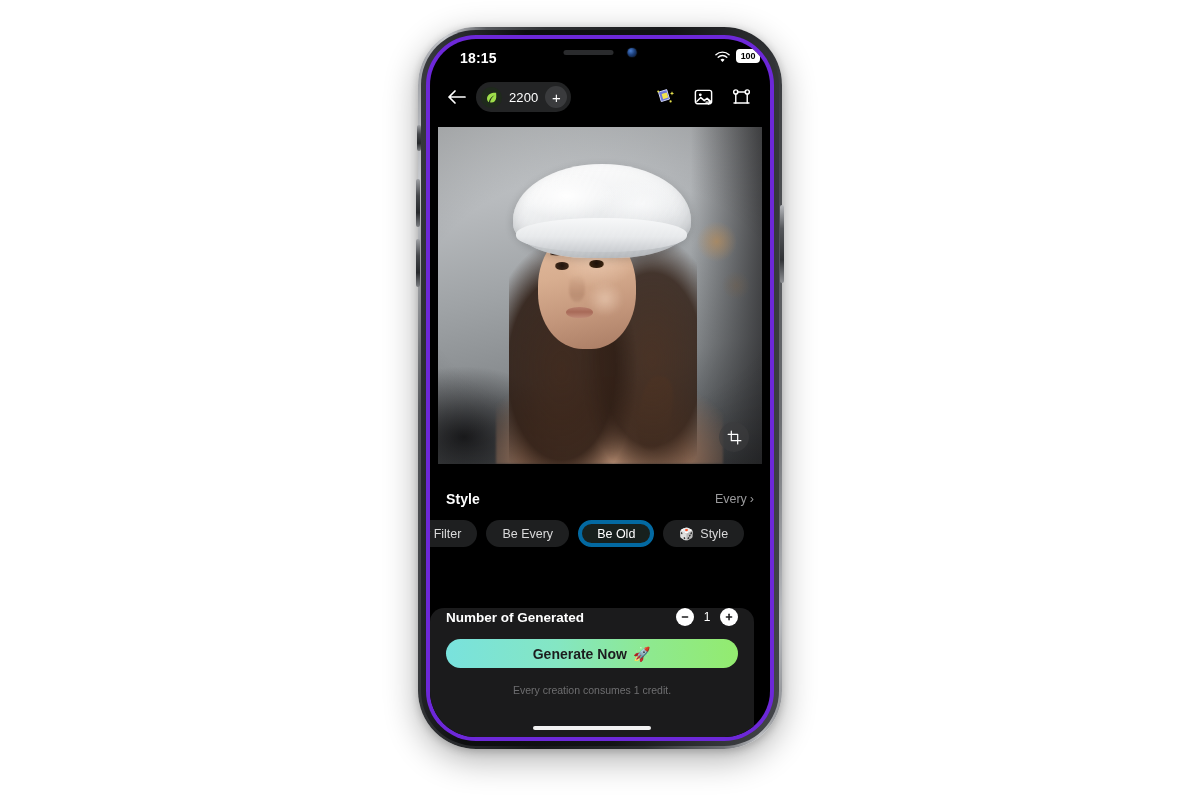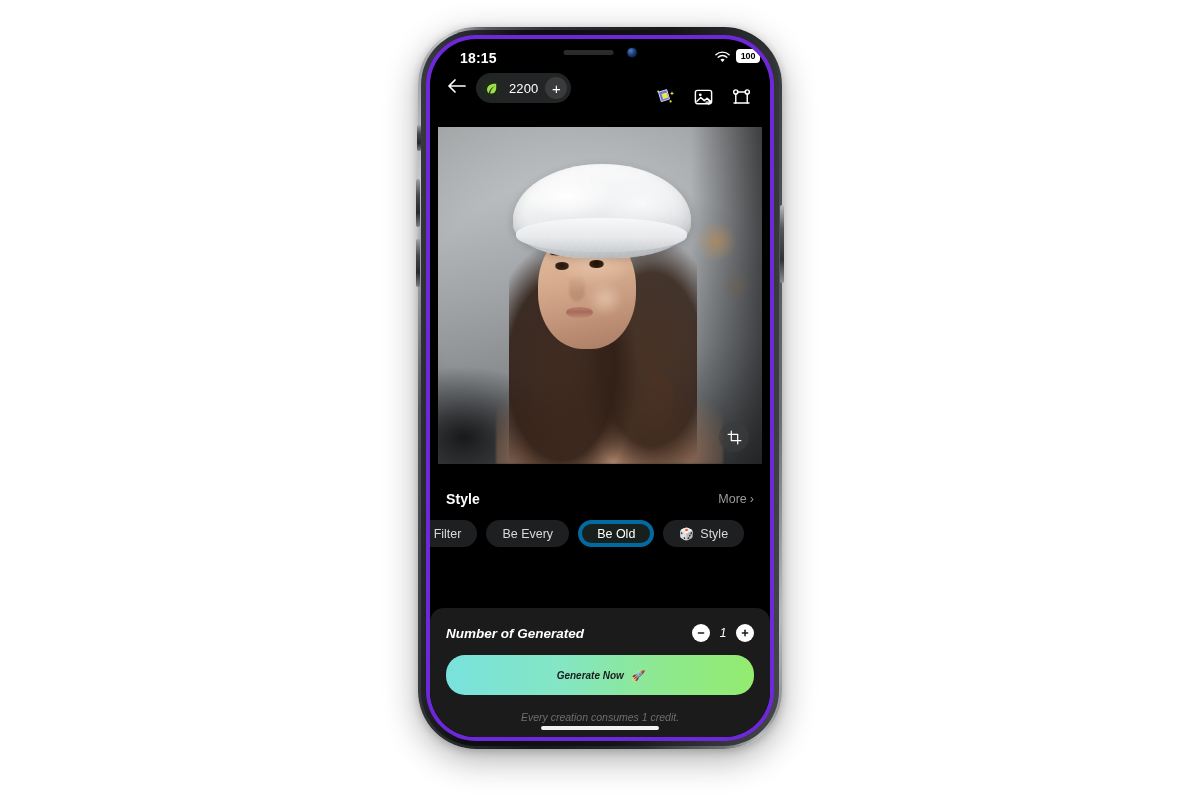--- a/index.html
+++ b/index.html
@@ -83,21 +83,21 @@
     border-radius:4px;
     padding:1px 4px 1px 4px;
     min-width:24px; height:14px;
     letter-spacing:-.2px;
   }
 
   
   .topbar{
     position:relative;
     height:48px;
-    display:flex; 
+    display:flex; align-items:center;
     padding:0 18px 0 14px;
   }
   .back-arrow{
     width:26px; height:26px;
     display:flex; align-items:center; justify-content:center;
     cursor:pointer;
   }
   .credit-pill{
     margin-left:6px;
     display:flex; align-items:center; gap:7px;
@@ -254,48 +254,47 @@
   .chip.cut{ margin-left:-36px; }
   .chip.selected{
     background:#17201d;
     border:4px solid #0369a1;
     color:#ffffff;
   }
   .chip .cube{ font-size:12px; line-height:1; }
 
   
   .bottom-panel{
-    position:absolute; left:0; right:0; bottom:0;
+    position:absolute; left:0; right:16px; bottom:0;
     background:#1b1b1c;
     border-radius:14px 14px 0 0;
-    padding:16px 16px 0 16px;
+    padding:0 16px 0 16px;
     height:129px;
-    font-style:italic;
   }
   .numgen-row{
     display:flex; align-items:center; justify-content:space-between;
   }
   .numgen-label{ color:#fff; font-size:13.5px; font-weight:600; }
   .stepper{ display:flex; align-items:center; gap:7px; }
   .step-btn{
     width:18px; height:18px; border-radius:50%;
     background:#ffffff;
     display:flex; align-items:center; justify-content:center;
     cursor:pointer;
   }
   .step-val{
     color:#fff; font-size:12px; min-width:12px; text-align:center;
   }
   .gen-btn{
     margin-top:13px;
-    height:40px;
+    height:29px;
     border-radius:19px;
     background:linear-gradient(90deg,#79e2dd 0%,#84e6c3 38%,#8ee98f 70%,#93eb6f 100%);
     display:flex; align-items:center; justify-content:center; gap:7px;
-    color:#1c1c1e; font-size:10px; font-weight:600;
+    color:#1c1c1e; font-size:14px; font-weight:600;
     cursor:pointer;
   }
   .gen-note{
     margin-top:16px;
     text-align:center;
     color:#6e6e70;
     font-size:10.5px;
   }
   .home-ind{
     position:absolute; left:50%; transform:translateX(-50%);
@@ -408,21 +407,21 @@
             <path d="M4.6 1.2v10.2h10.2" stroke="#fff" stroke-width="1.3" stroke-linecap="round" stroke-linejoin="round"></path>
             <path d="M1.2 4.6h10.2v10.2" stroke="#fff" stroke-width="1.3" stroke-linecap="round" stroke-linejoin="round"></path>
           </svg>
         </div>
       </div>
 
       <div class="style-section">
         <div class="style-head">
           <div class="style-title">Style</div>
           <div class="more-link">
-            <span>More</span>
+            <span>Every</span>
             <span>›</span>
           </div>
         </div>
         <div class="chips-row">
           <div class="chip cut">
             <span>aby Filter</span>
           </div>
           <div class="chip">
             <span>Be Every</span>
           </div>

